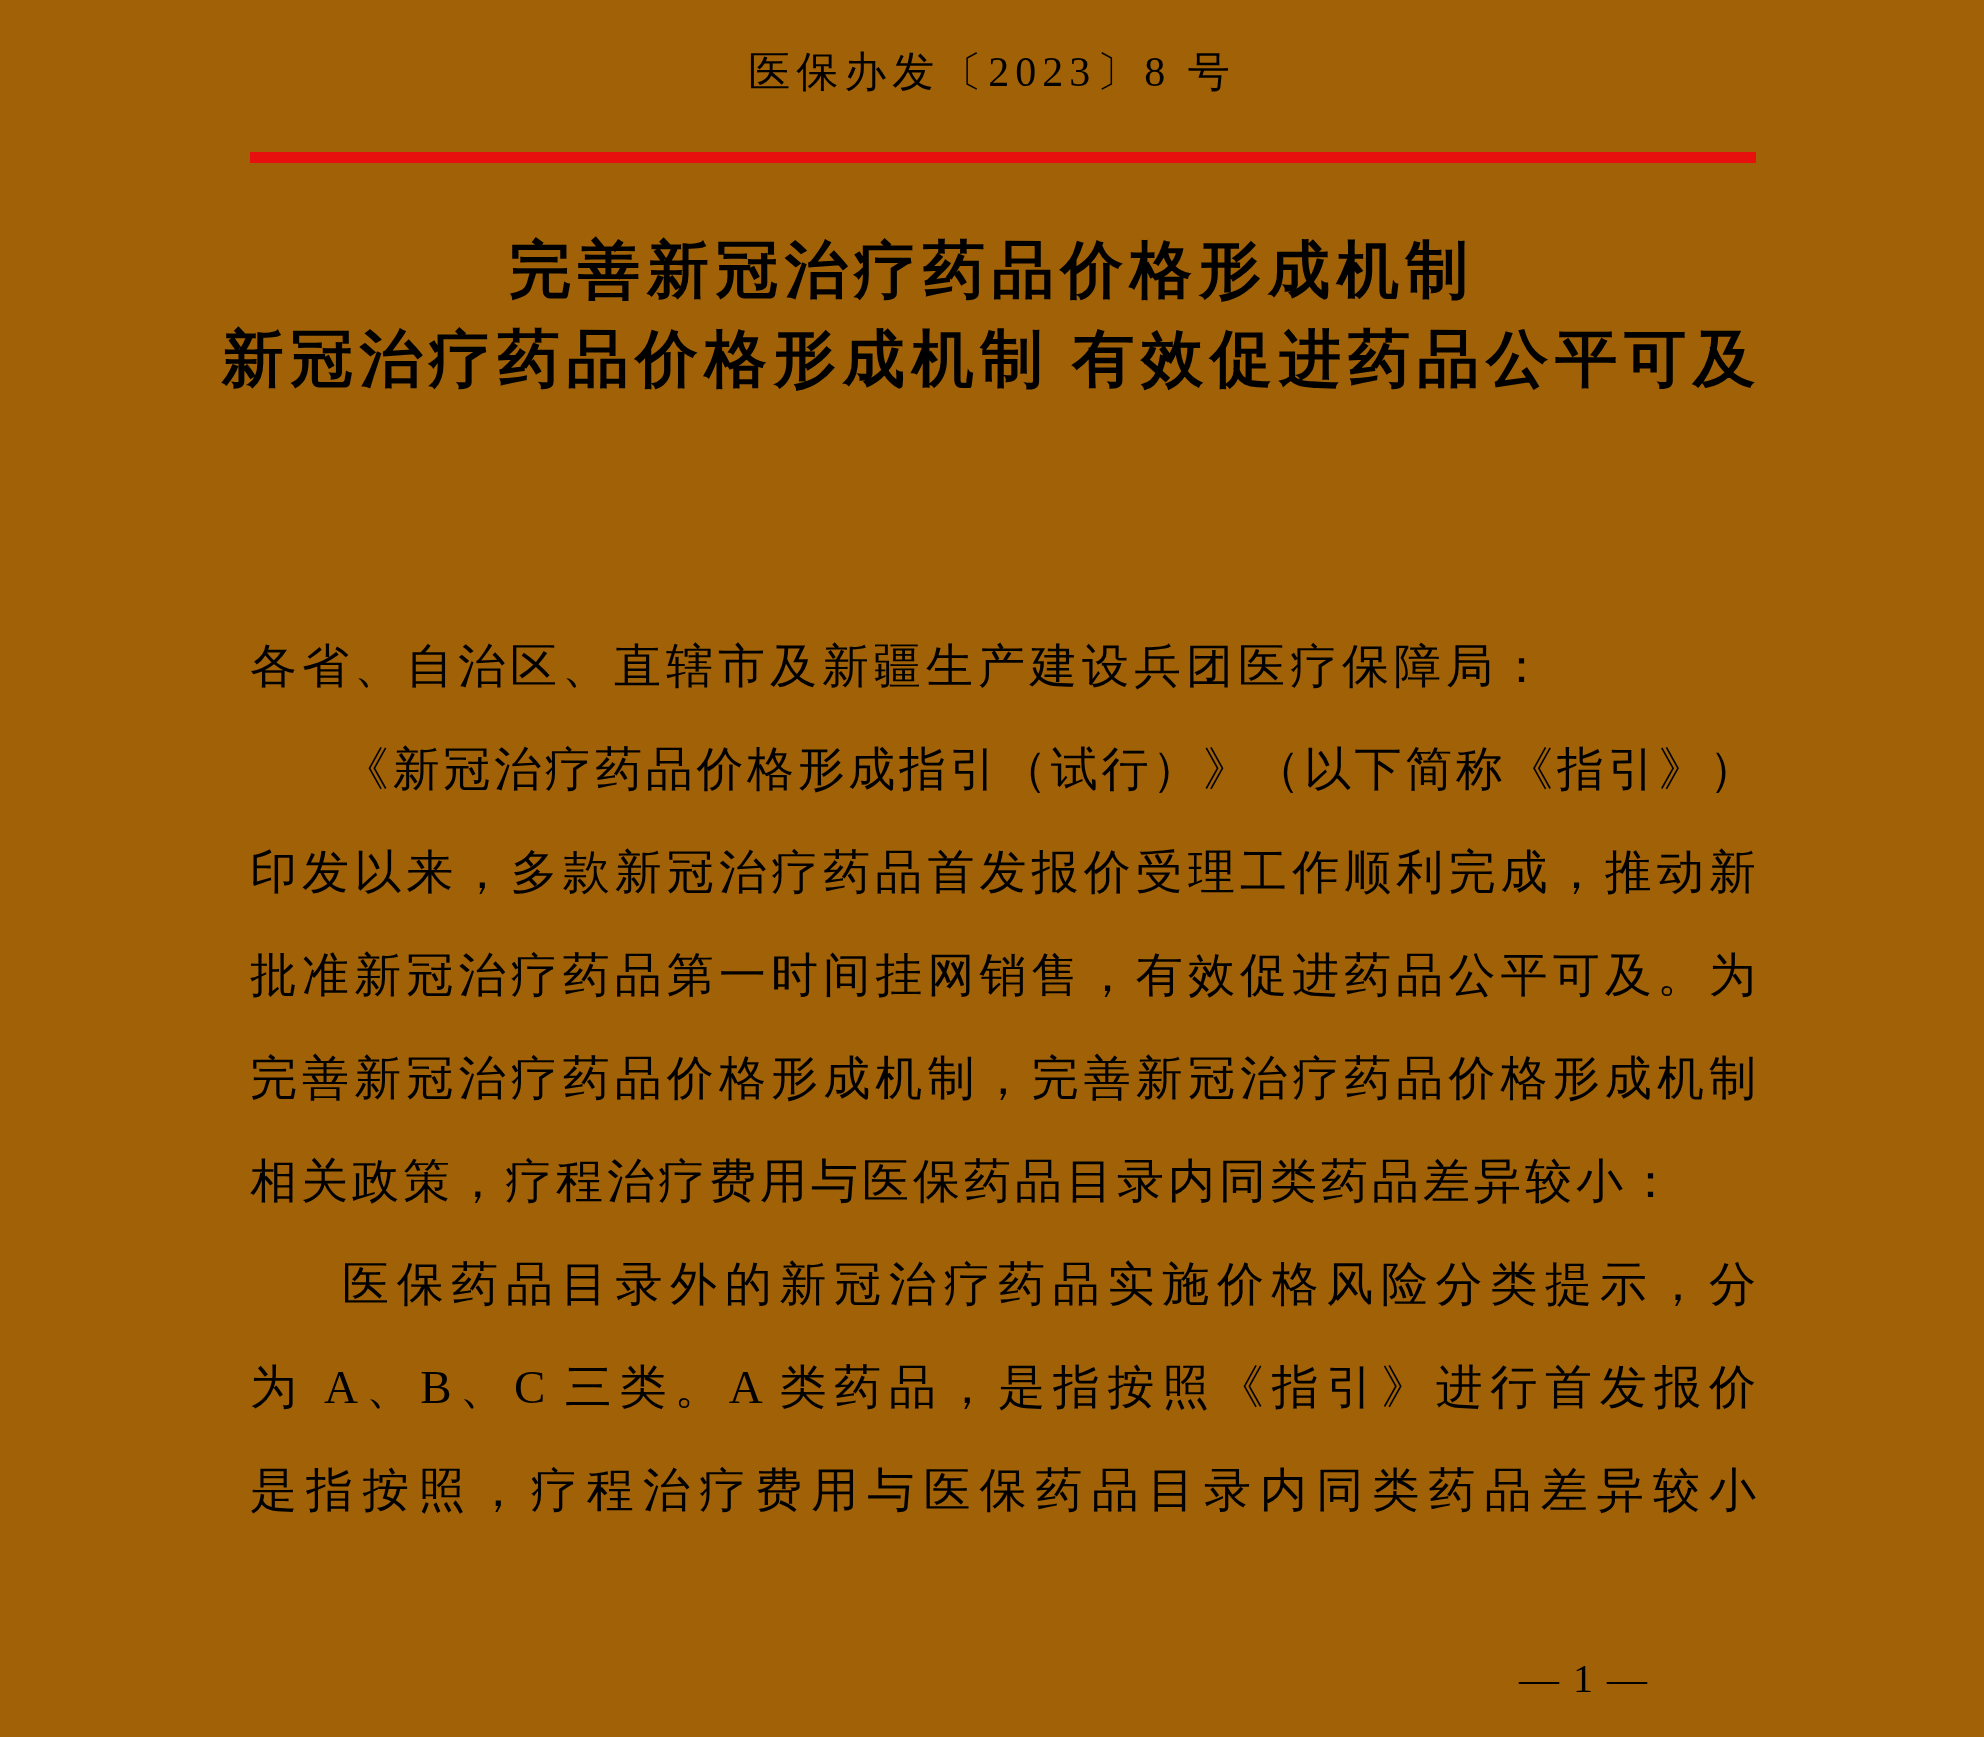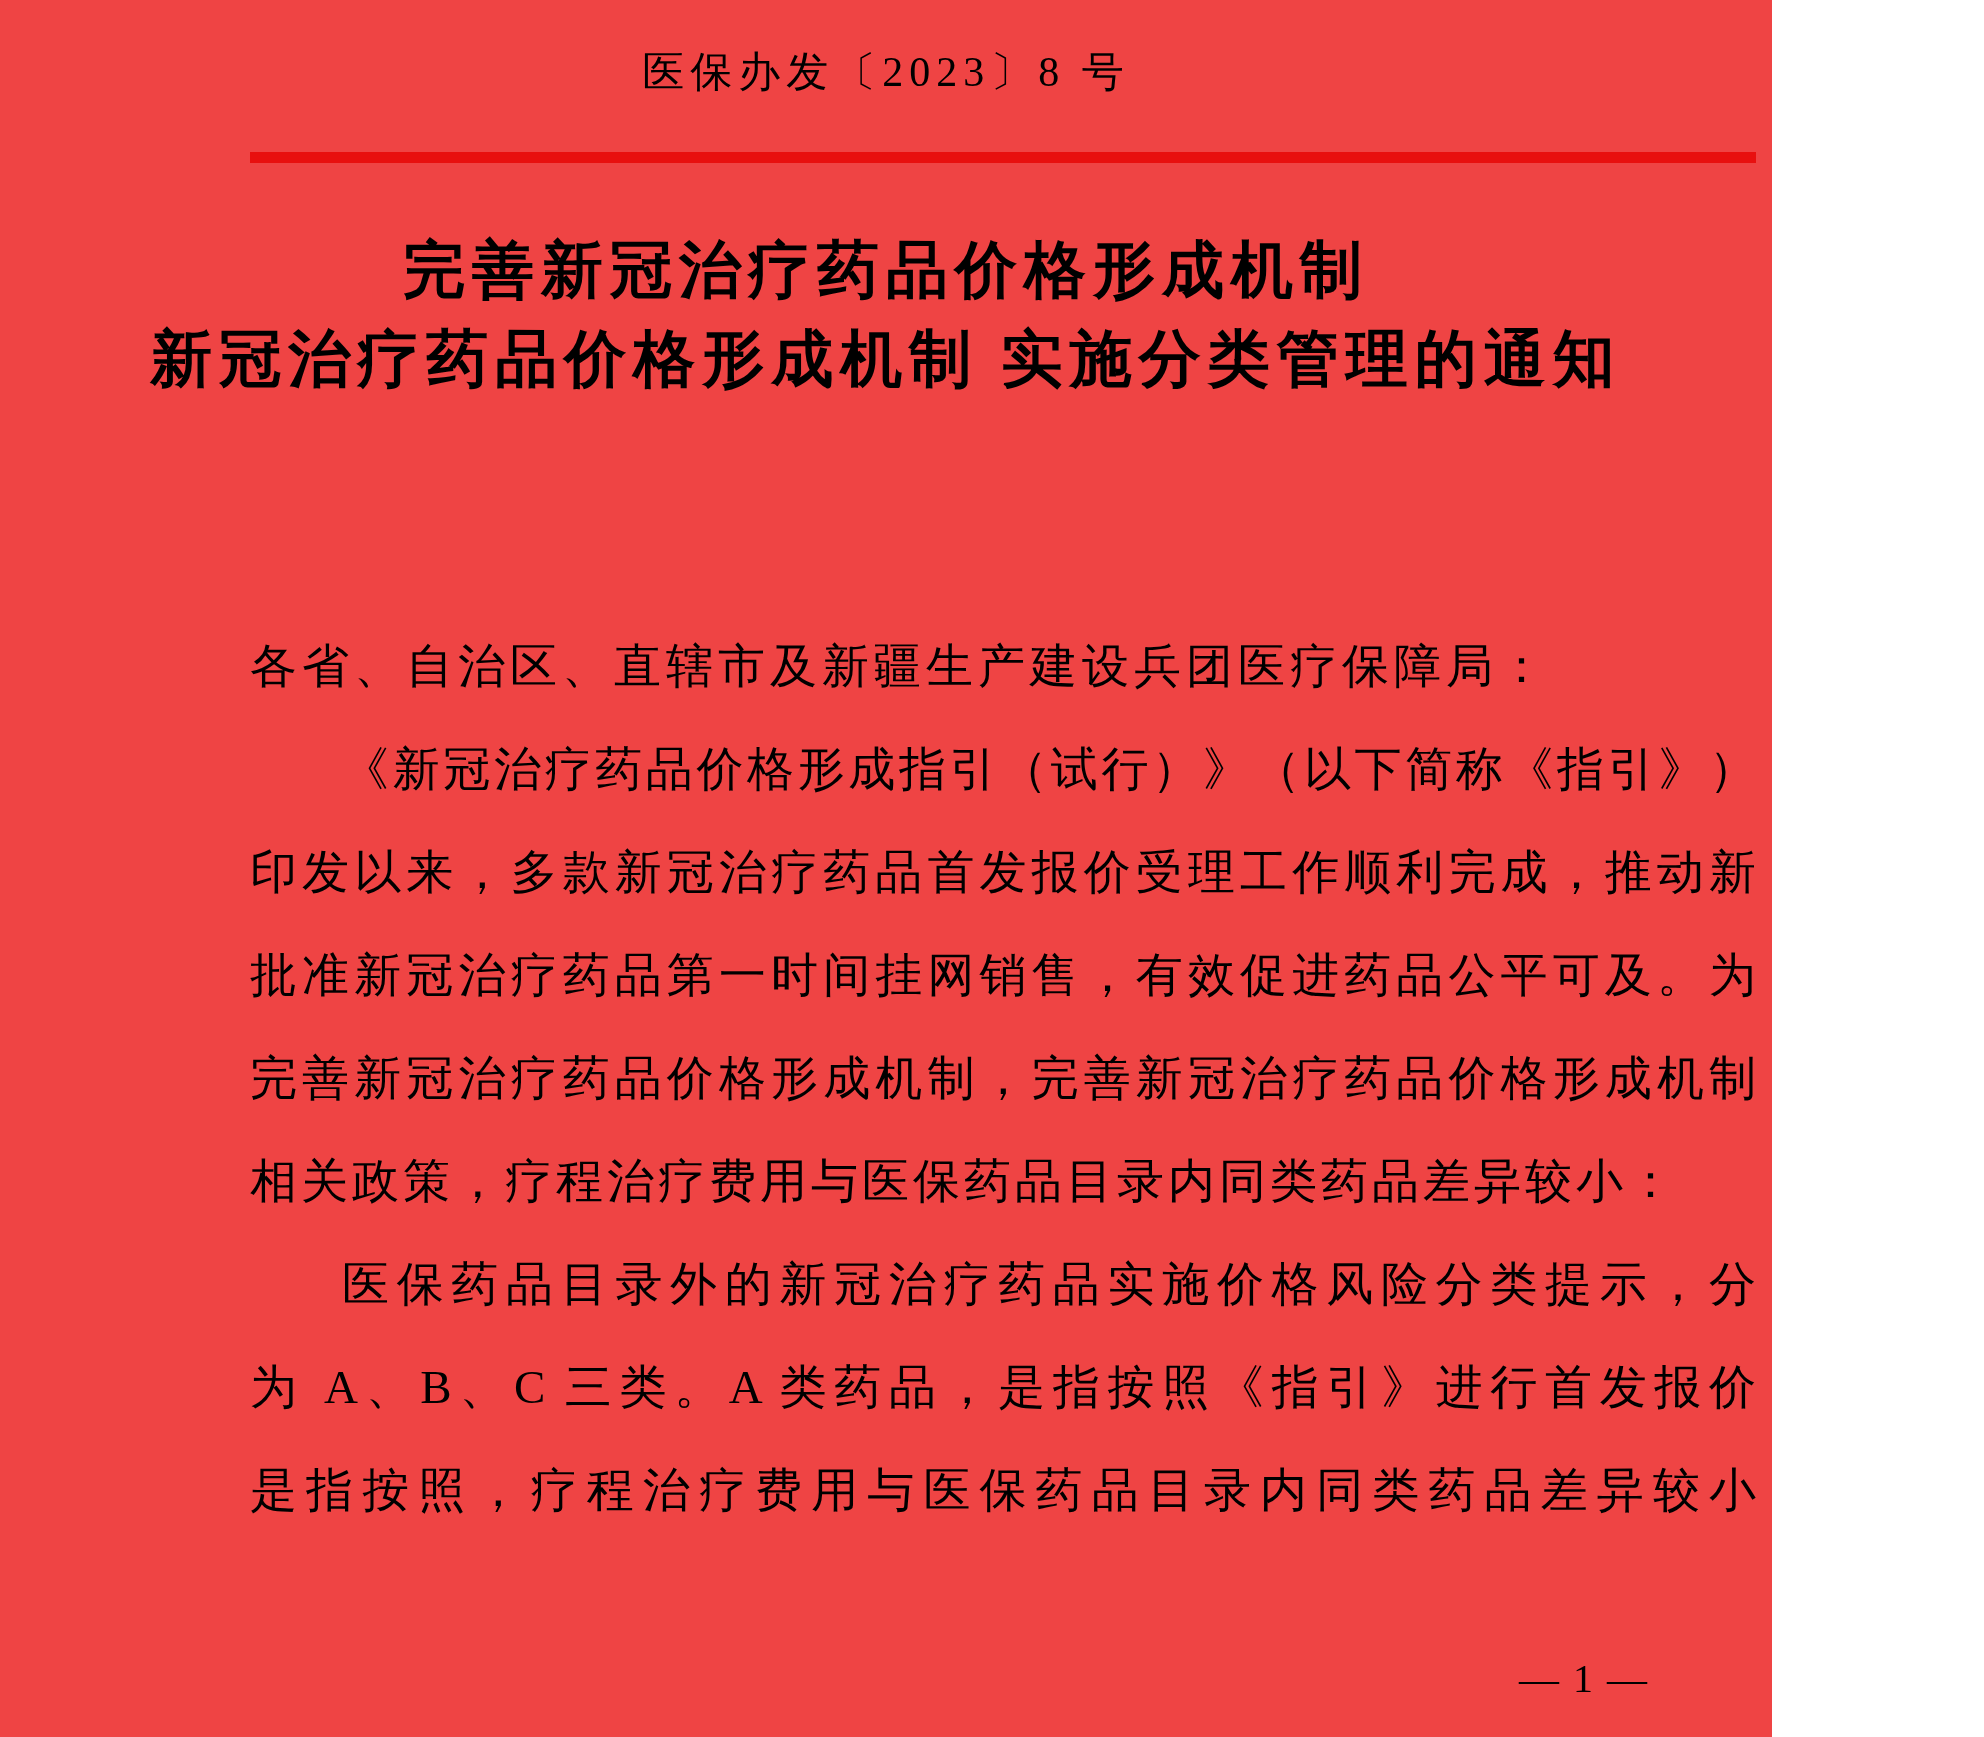--- a/index.html
+++ b/index.html
@@ -1,19 +1,19 @@
 <!DOCTYPE html>
 <html><head>
 <meta charset="utf-8">
 <style>
   html,body { margin:0; padding:0; background:#ffffff; }
   .page {
     position:relative;
-    width:1772px; height:1737px;
-    background:#ef4444;
+    width:1984px; height:1737px;
+    background:#a16207;
     overflow:hidden;
     font-family:"Liberation Serif", serif;
     color:#000000;
   }
   .doc-number {
     position:absolute; top:44px; left:0; width:100%;
     text-align:center;
     font-size:42px; letter-spacing:6px;
     font-weight:500;
   }
@@ -62,21 +62,21 @@
 <body>
 
 <div class="page">
 
   <div class="doc-number">医保办发〔2023〕8 号</div>
 
   <div class="red-rule"></div>
 
   <div class="title-block">
     <div>完善新冠治疗药品价格形成机制</div>
-    <div>新冠治疗药品价格形成机制 实施分类管理的通知</div>
+    <div>新冠治疗药品价格形成机制 有效促进药品公平可及</div>
   </div>
 
   <div class="body-block">
     <div class="ln">各省、自治区、直辖市及新疆生产建设兵团医疗保障局：</div>
     <div class="ln just indent">《新冠治疗药品价格形成指引（试行）》（以下简称《指引》）</div>
     <div class="ln just">印发以来，多款新冠治疗药品首发报价受理工作顺利完成，推动新</div>
     <div class="ln just">批准新冠治疗药品第一时间挂网销售，有效促进药品公平可及。为</div>
     <div class="ln just">完善新冠治疗药品价格形成机制，完善新冠治疗药品价格形成机制</div>
     <div class="ln tight">相关政策，疗程治疗费用与医保药品目录内同类药品差异较小：</div>
     <div class="ln just indent">医保药品目录外的新冠治疗药品实施价格风险分类提示，分</div>

